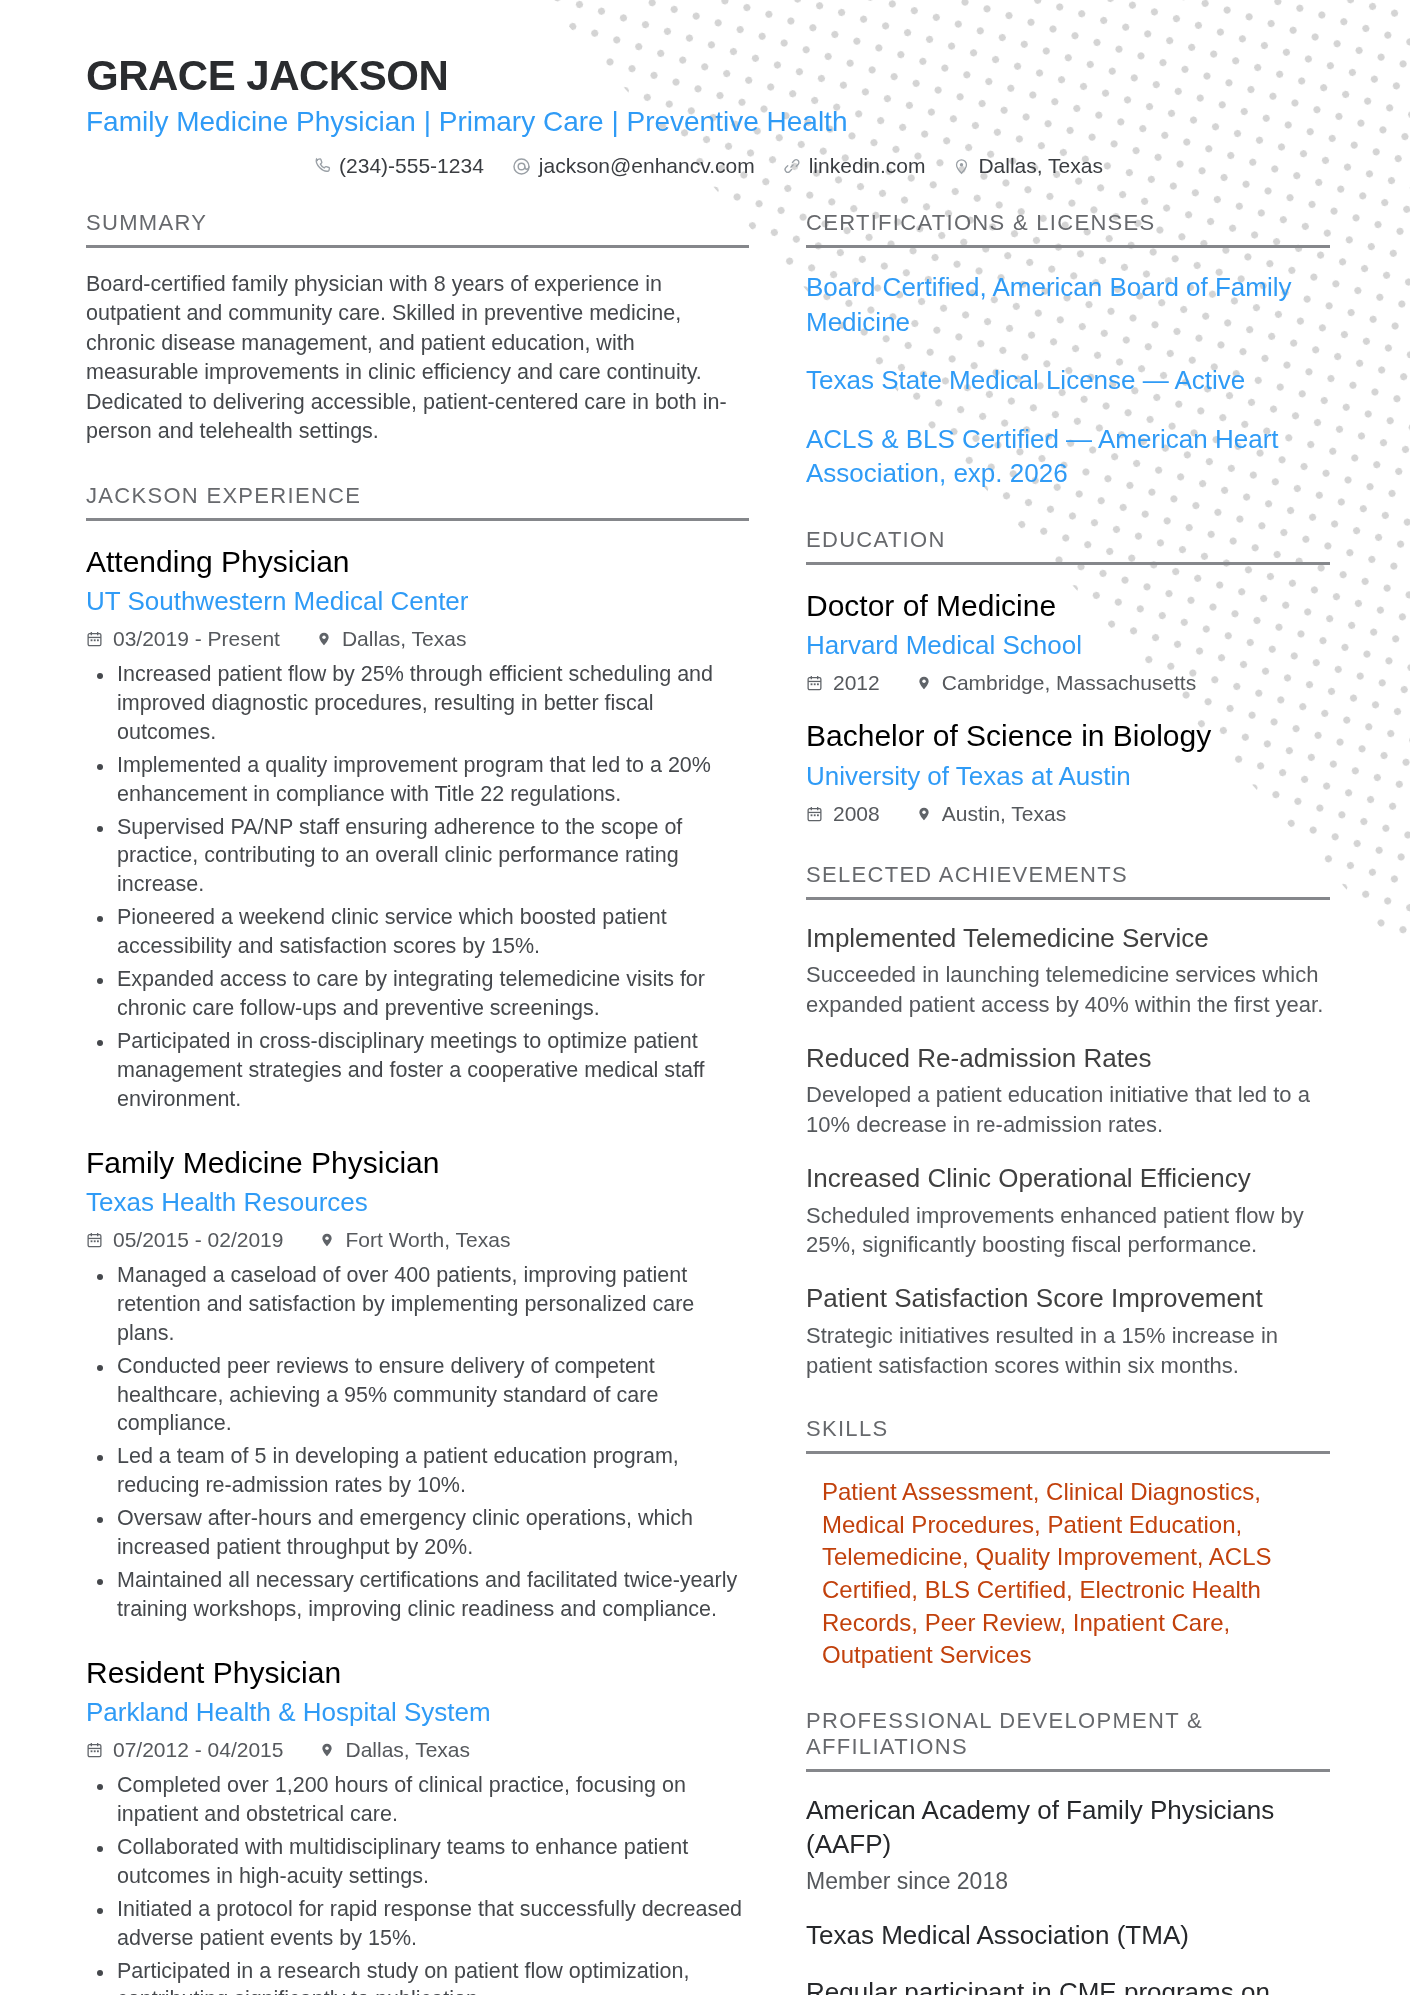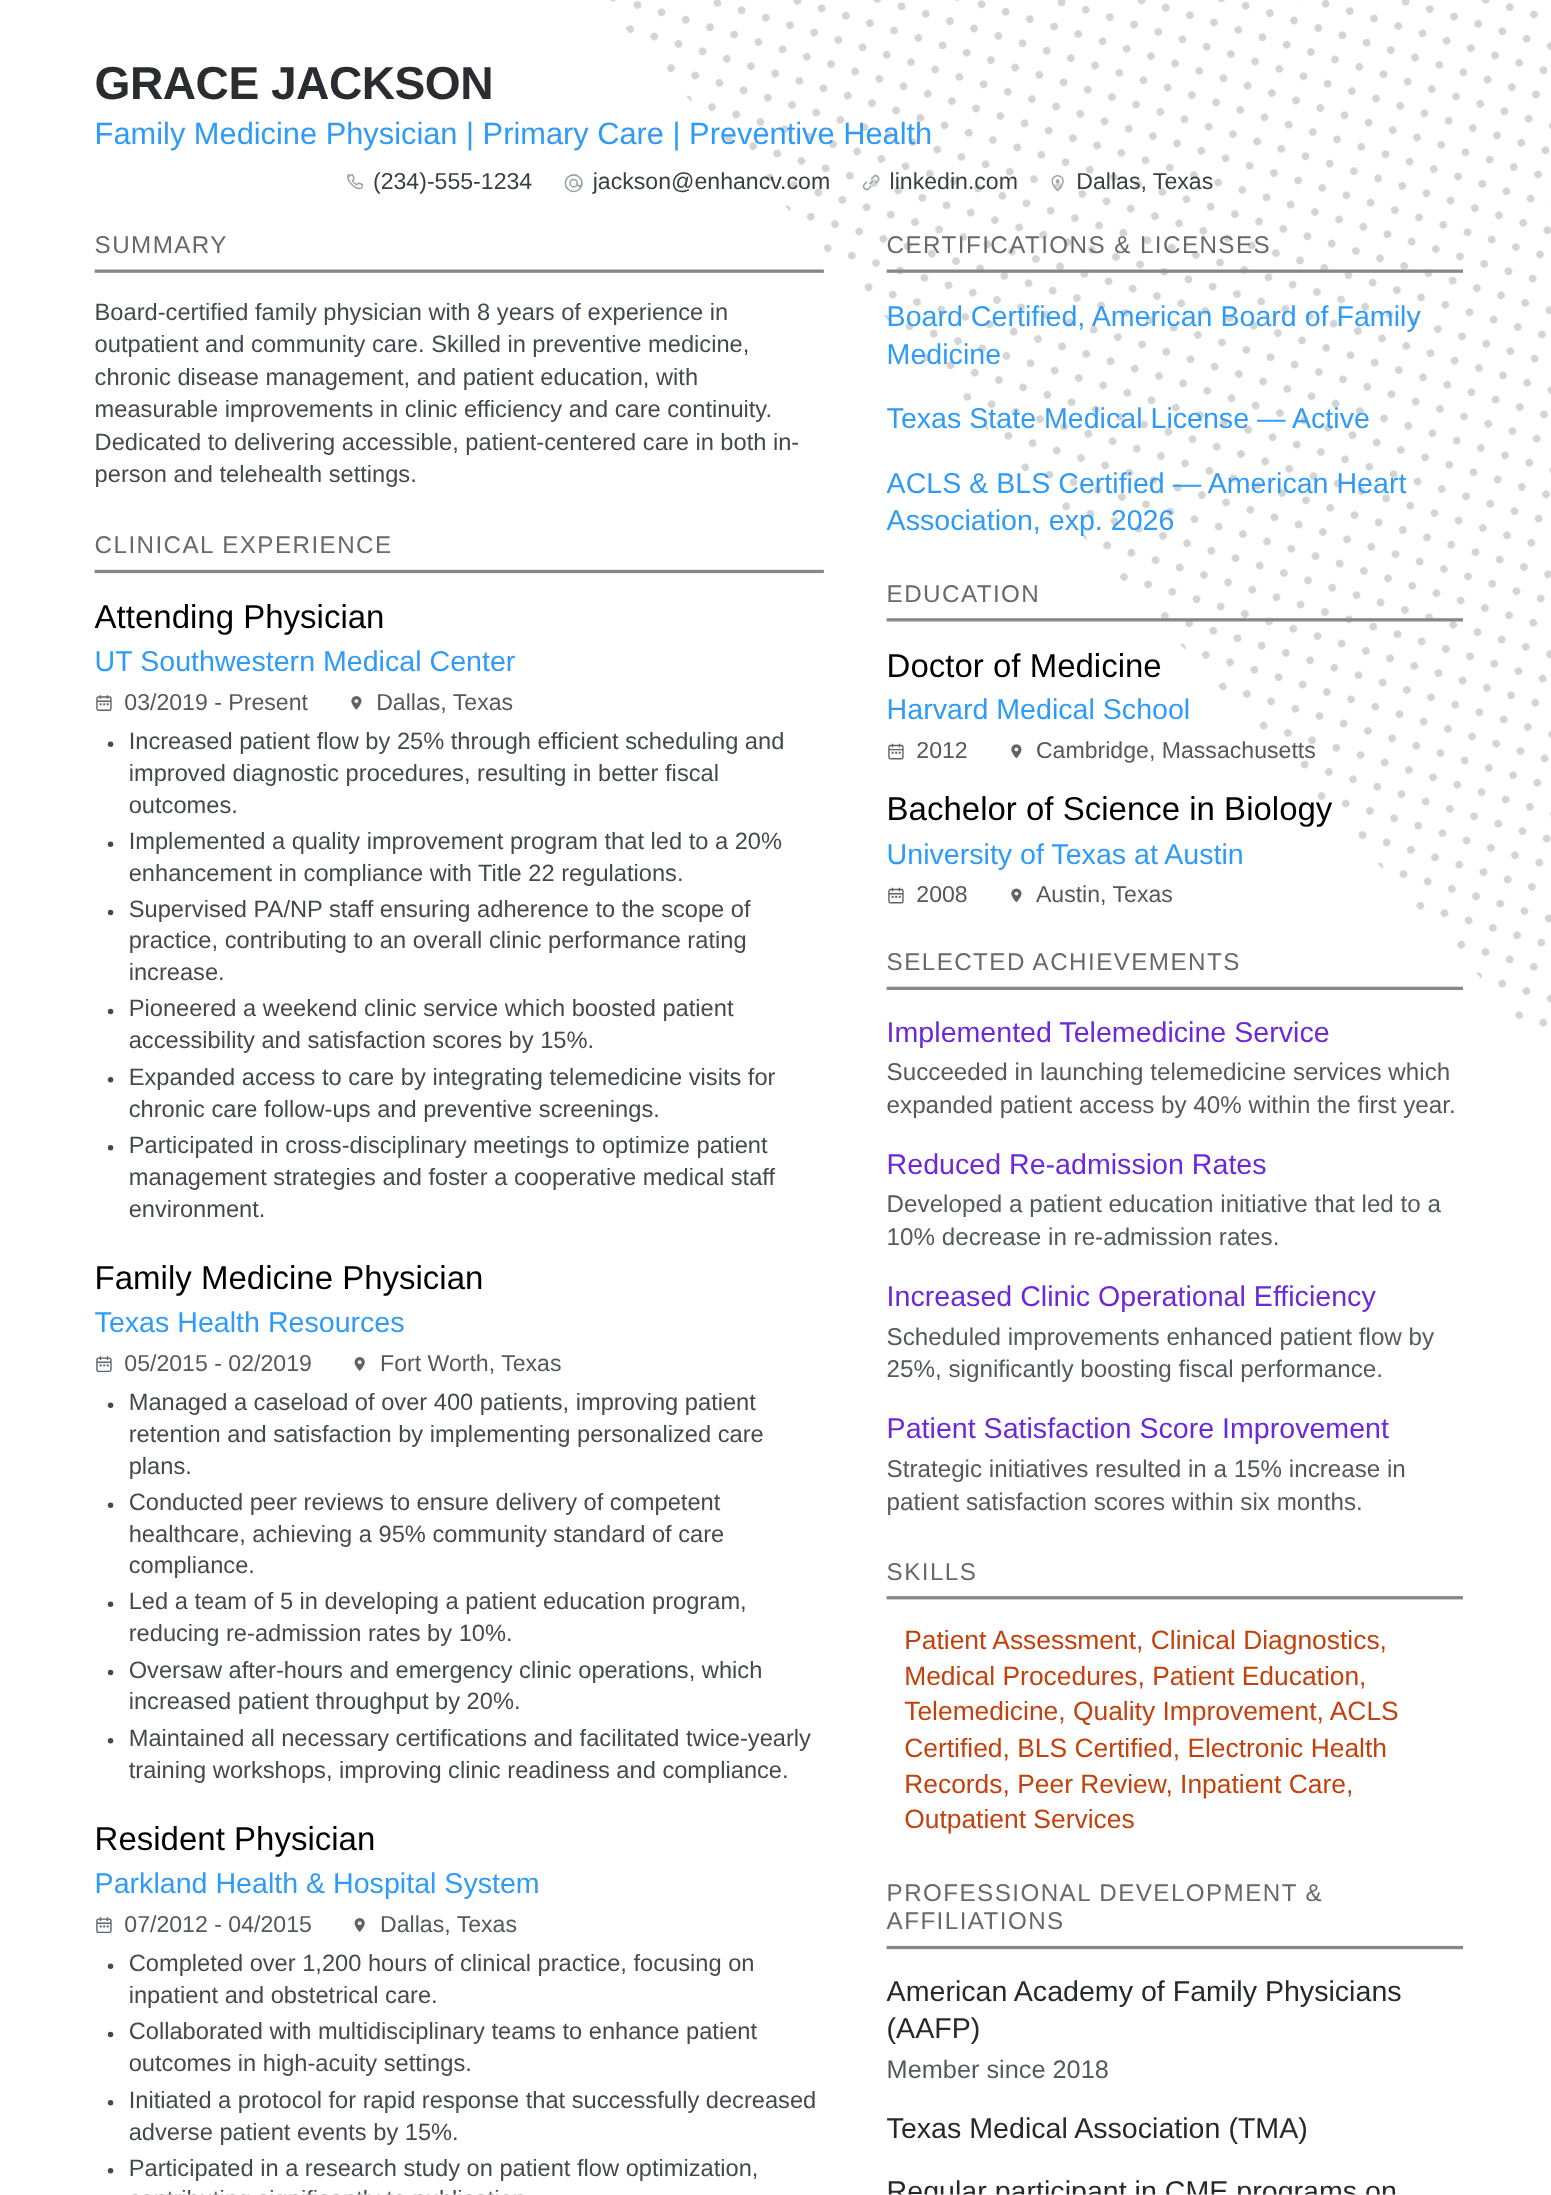--- a/index.html
+++ b/index.html
@@ -61,21 +61,21 @@
   ul.bullets li::marker{color:var(--body);font-size:19px;}
 
   .cert-item{font-size:26px;color:var(--blue);line-height:1.33;margin:0 0 24px;cursor:pointer;}
   .cert-item:last-child{margin-bottom:0;}
 
   .degree{margin-bottom:22px;}
   .degree:last-child{margin-bottom:0;}
 
   .ach-item{margin-bottom:22px;}
   .ach-item:last-child{margin-bottom:0;}
-  .ach-title{font-size:26px;font-weight:500;color:#6d28d9;margin:0 0 5px;line-height:1.3;}
+  .ach-title{font-size:26px;font-weight:500;color:#404040;margin:0 0 5px;line-height:1.3;}
   .ach-text{font-size:22px;color:var(--meta);line-height:1.35;margin:0;}
 
   .skills-text{font-size:24px;color:#c2410c;line-height:1.36;margin:16px;}
 
   .aff-item{margin-bottom:24px;}
   .aff-item:last-child{margin-bottom:0;}
   .aff-title{font-size:26px;font-weight:500;color:#26282b;margin:0 0 6px;line-height:1.3;}
   .aff-sub{font-size:23px;color:var(--meta);margin:0;}
 </style>
 </head>
@@ -124,21 +124,21 @@
   <div class="columns">
 
     <div class="col-left">
 
       <section class="section">
         <h2 class="section-heading">SUMMARY</h2>
         <p class="summary-text">Board-certified family physician with 8 years of experience in outpatient and community care. Skilled in preventive medicine, chronic disease management, and patient education, with measurable improvements in clinic efficiency and care continuity. Dedicated to delivering accessible, patient-centered care in both in-person and telehealth settings.</p>
       </section>
 
       <section class="section">
-        <h2 class="section-heading">CLINICAL EXPERIENCE</h2>
+        <h2 class="section-heading">JACKSON EXPERIENCE</h2>
 
         <div class="job">
           <h3 class="job-title">Attending Physician</h3>
           <span class="org-link">UT Southwestern Medical Center</span>
           <div class="meta-row">
             <svg width="17" height="18" viewBox="0 0 24 24">
                 <rect x="3" y="4.5" width="18" height="17" rx="2" fill="none" stroke="#5f6368" stroke-width="1.8"></rect>
                 <line x1="7.5" y1="2.2" x2="7.5" y2="6.8" stroke="#5f6368" stroke-width="1.8"></line>
                 <line x1="16.5" y1="2.2" x2="16.5" y2="6.8" stroke="#5f6368" stroke-width="1.8"></line>
                 <line x1="3" y1="9.8" x2="21" y2="9.8" stroke="#5f6368" stroke-width="1.8"></line>

